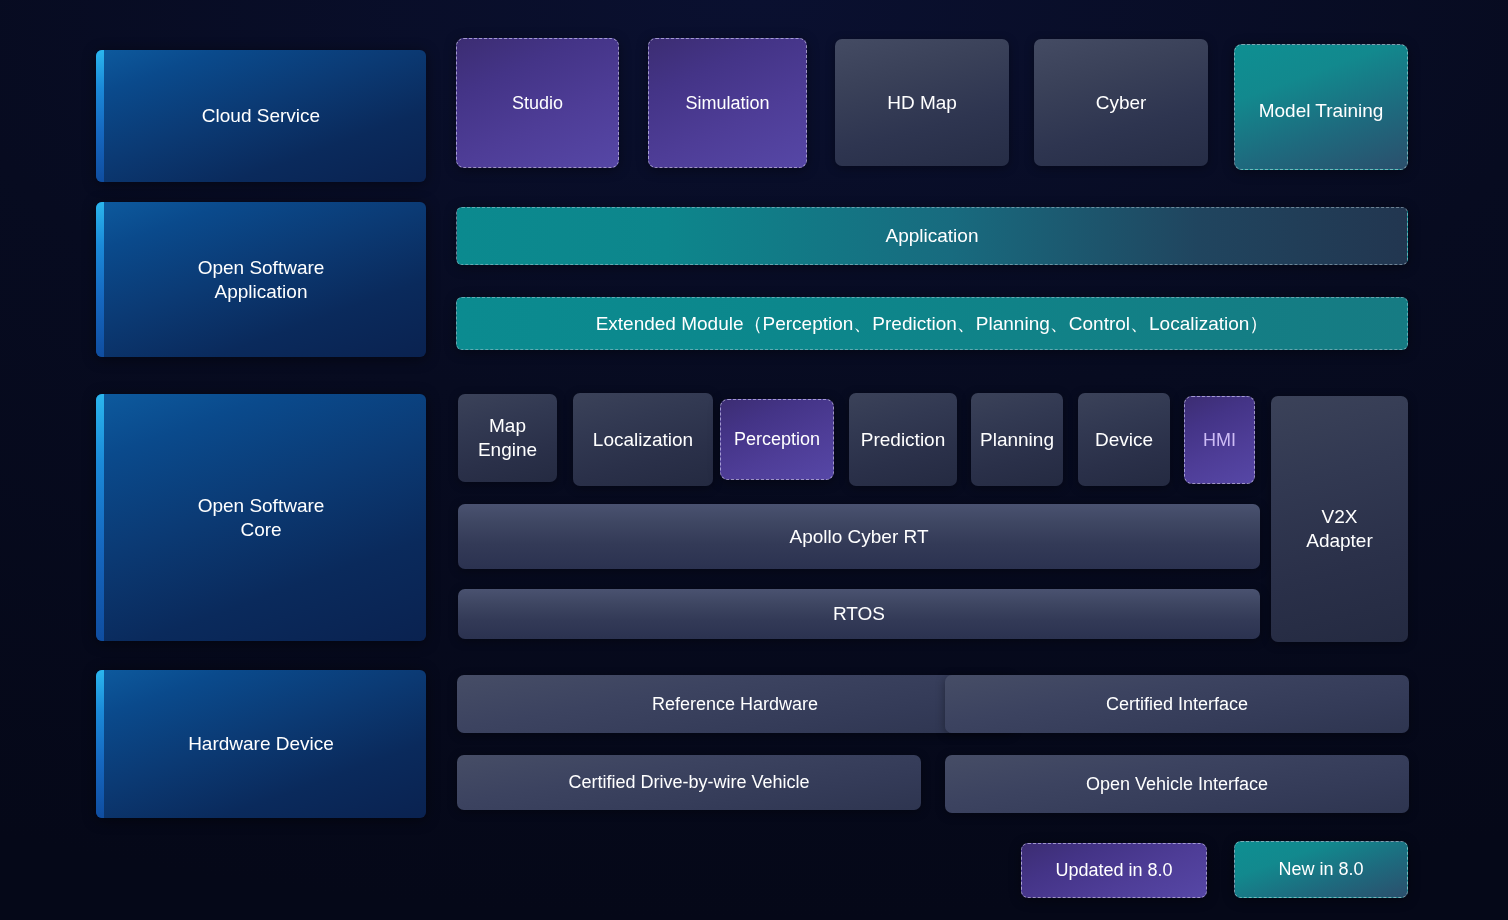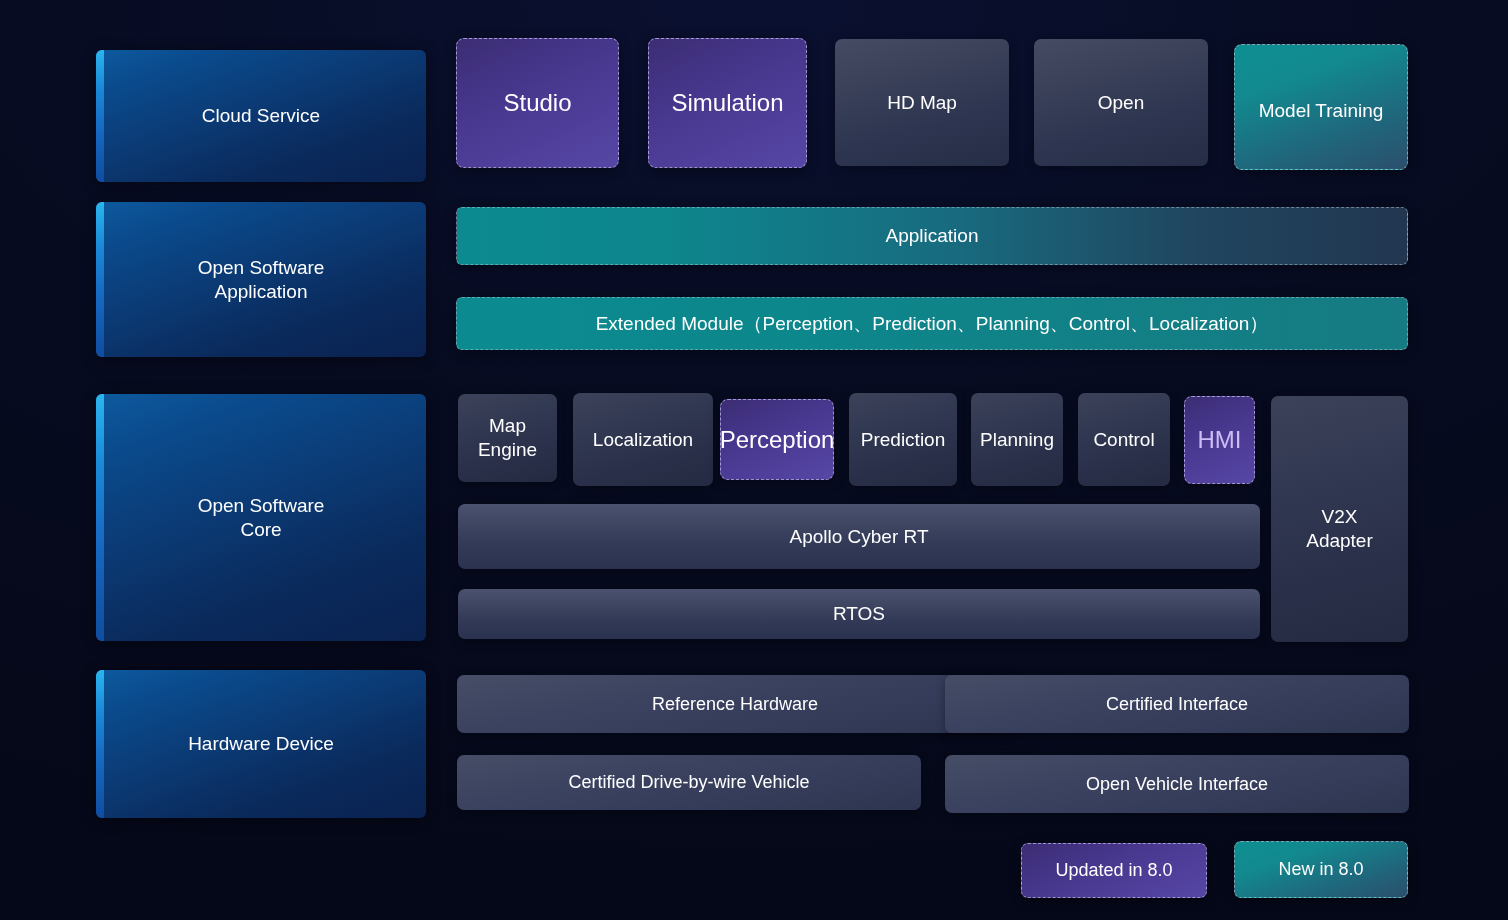--- a/index.html
+++ b/index.html
@@ -68,21 +68,21 @@
     background: linear-gradient(170deg, #464d66 0%, #3c4360 35%, #343b58 72%, #2e3550 100%);
     font-size: 18px;
     box-shadow: 0 2px 10px rgba(0,0,0,0.35);
   }
 
   
   .purple {
     background: linear-gradient(155deg, #3c2d73 0%, #443487 28%, #4e3d97 62%, #5647a6 100%);
     border: 1px dashed rgba(215,210,240,0.62);
     border-radius: 8px;
-    font-size: 24px;
+    font-size: 18px;
     box-shadow: 0 2px 12px rgba(0,0,0,0.4);
   }
 
   
   .teal {
     background: linear-gradient(160deg, #0e8f92 0%, #12898e 30%, #1e6a7e 65%, #2b4f6c 100%);
     border: 1px dashed rgba(200,220,225,0.55);
     border-radius: 8px;
     font-size: 19px;
     box-shadow: 0 2px 12px rgba(0,0,0,0.4);
@@ -121,21 +121,21 @@
 <div id="stage">
 
   <div class="box pillar" style="left:96px; top:38px; width:330px; height:132px;margin-top:12px;">Cloud Service</div>
 
   <div class="box purple" style="left:456px; top:38px; width:163px; height:130px;">Studio</div>
 
   <div class="box purple" style="left:648px; top:38px; width:159px; height:130px;">Simulation</div>
 
   <div class="box slate" style="left:835px; top:39px; width:174px; height:127px;">HD Map</div>
 
-  <div class="box slate" style="left:1034px; top:39px; width:174px; height:127px;">Open</div>
+  <div class="box slate" style="left:1034px; top:39px; width:174px; height:127px;">Cyber</div>
 
   <div class="box teal" style="left:1234px; top:44px; width:174px; height:126px; align-items:flex-start; padding-top:54px;">Model Training</div>
 
   <div class="box pillar" style="left:96px; top:202px; width:330px; height:155px;">Open Software
 Application</div>
 
   <div class="box teal-wide" style="left:456px; top:207px; width:952px; height:58px;">Application</div>
 
   <div class="box teal-solid" style="left:456px; top:297px; width:952px; height:53px;">Extended Module（Perception、Prediction、Planning、Control、Localization）</div>
 
@@ -146,21 +146,21 @@
 Engine</div>
 
   <div class="box slate-dark" style="left:573px; top:393px; width:140px; height:93px;">Localization</div>
 
   <div class="box purple" style="left:720px; top:399px; width:114px; height:81px;">Perception</div>
 
   <div class="box slate-dark" style="left:849px; top:393px; width:108px; height:93px;">Prediction</div>
 
   <div class="box slate-dark" style="left:971px; top:393px; width:92px; height:93px;">Planning</div>
 
-  <div class="box slate-dark" style="left:1078px; top:393px; width:92px; height:93px;">Control</div>
+  <div class="box slate-dark" style="left:1078px; top:393px; width:92px; height:93px;">Device</div>
 
   <div class="box purple hmi-text" style="left:1184px; top:396px; width:71px; height:88px;">HMI</div>
 
   <div class="box slate-bar" style="left:458px; top:504px; width:802px; height:65px;">Apollo Cyber RT</div>
 
   <div class="box slate-bar" style="left:458px; top:589px; width:802px; height:50px;">RTOS</div>
 
   <div class="box slate-dark" style="left:1271px; top:396px; width:137px; height:246px; align-items:flex-start; padding-top:109px;">V2X
 Adapter</div>
 

